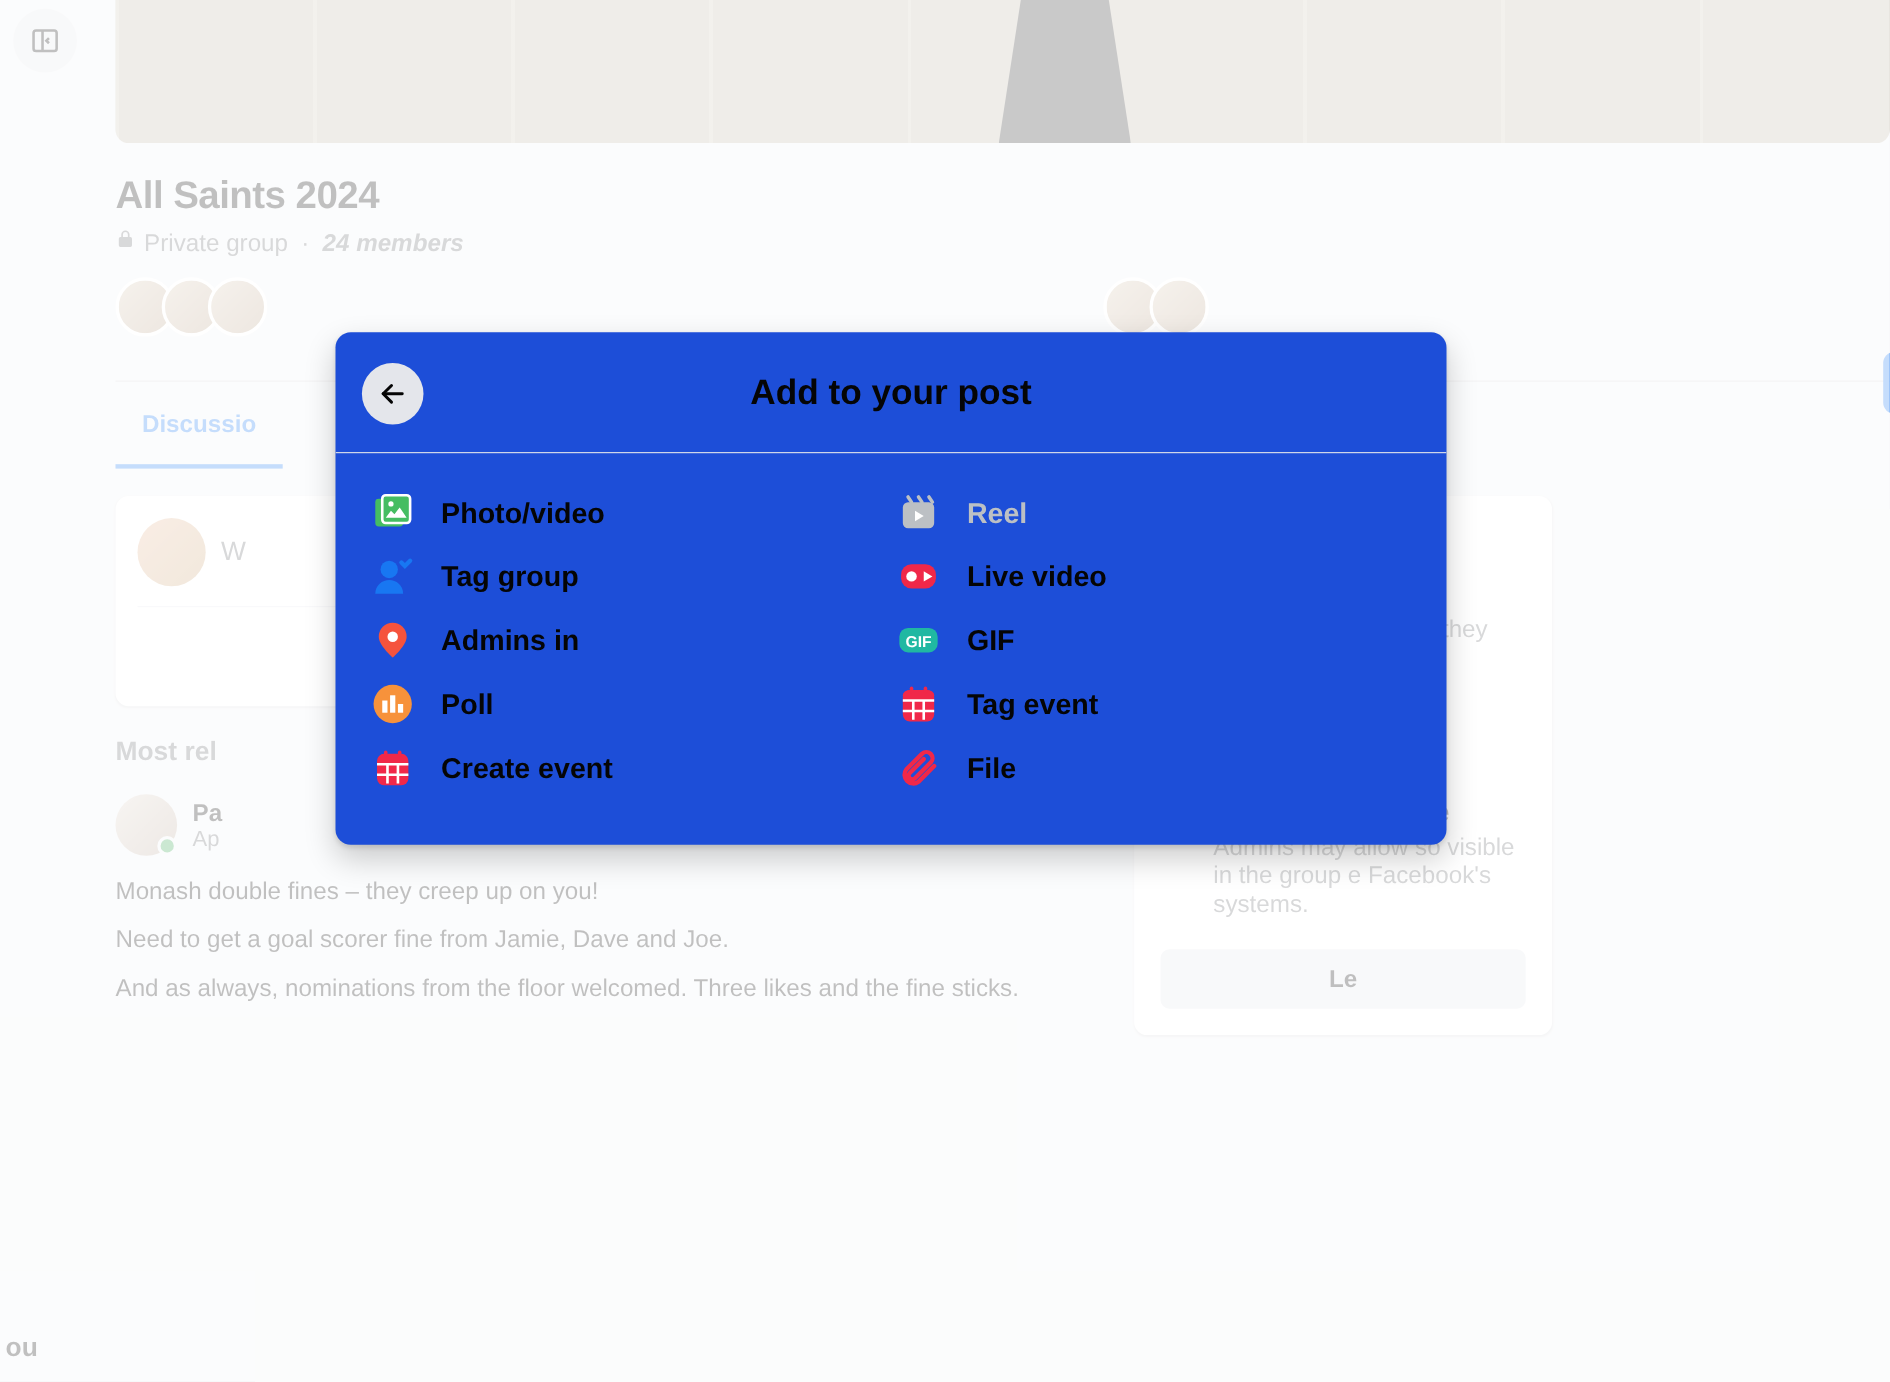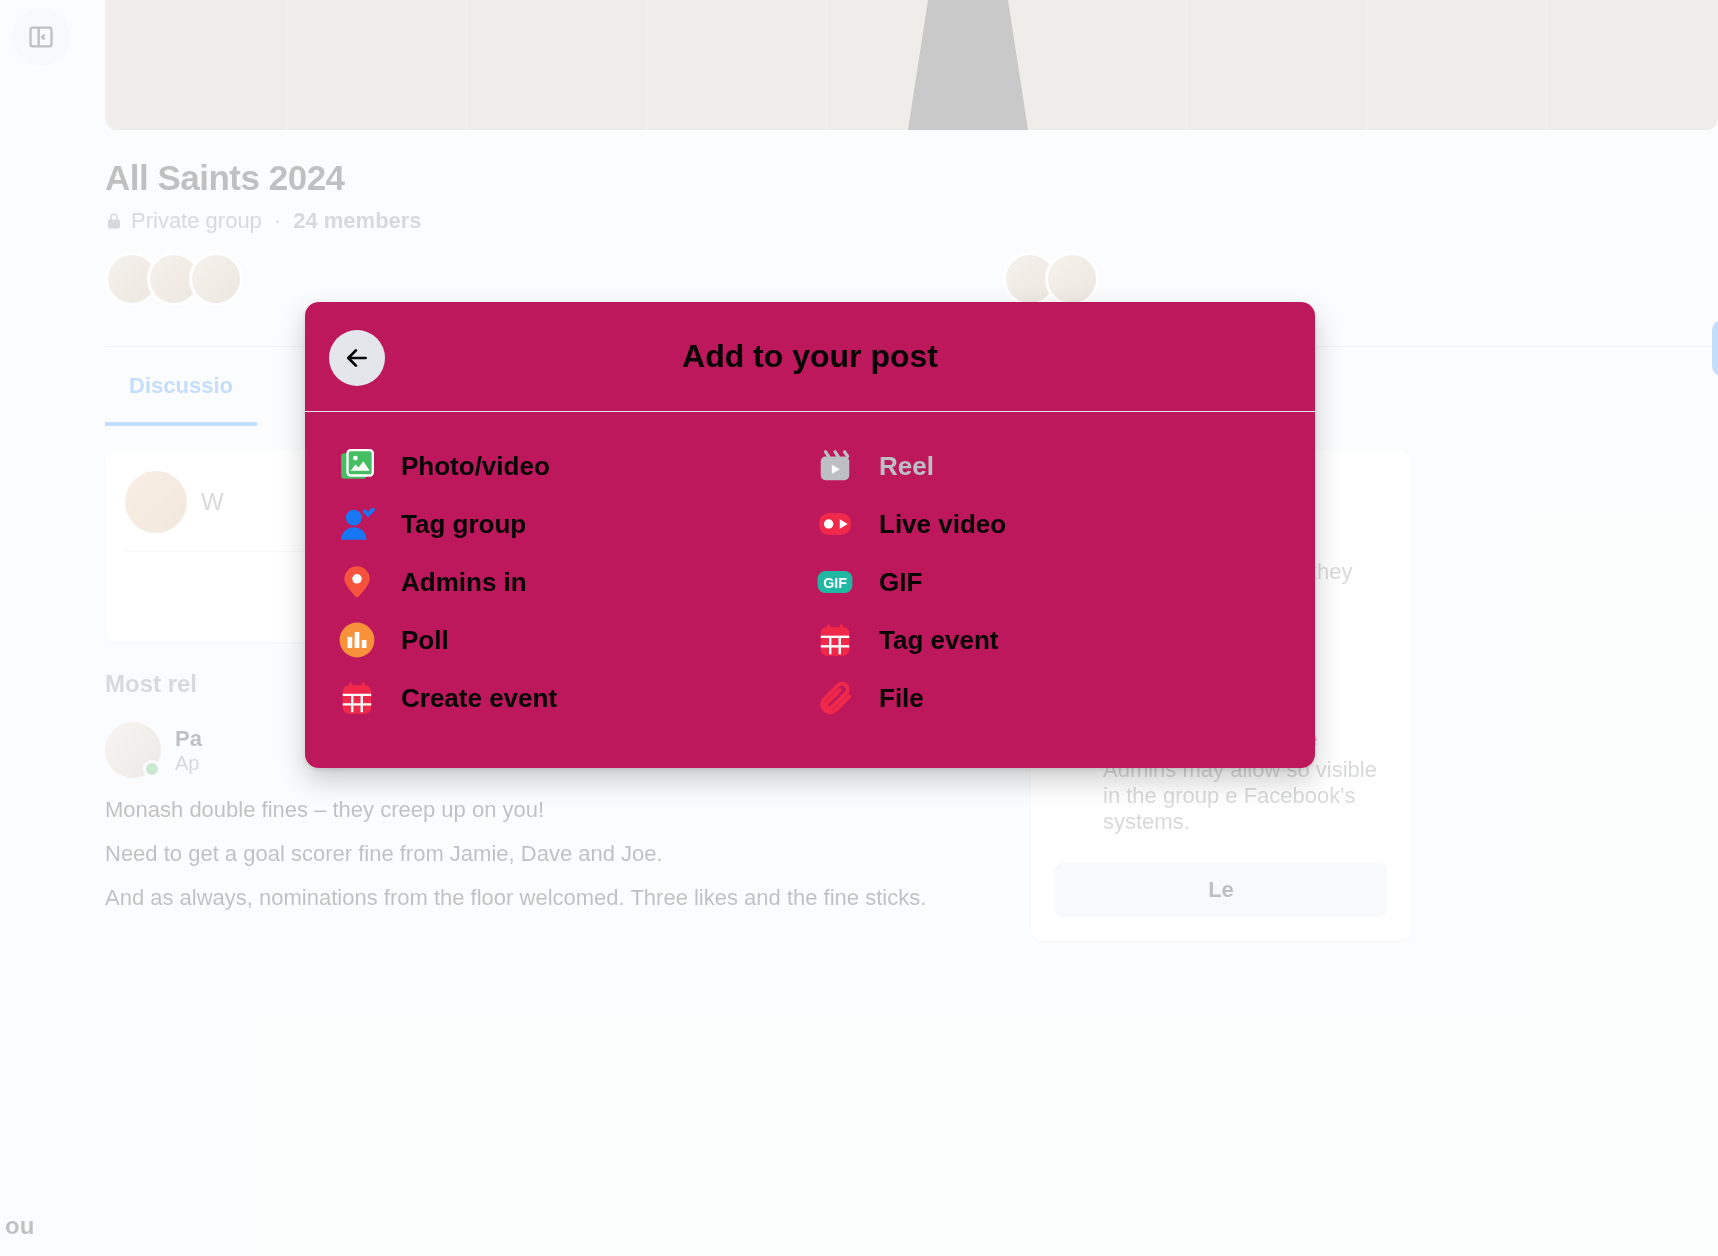--- a/index.html
+++ b/index.html
@@ -66,28 +66,28 @@
       padding: 28px 0 0 0;
     }
     .group-title {
       font-size: 35px;
       font-weight: 800;
       color: #050505;
       letter-spacing: -0.5px;
     }
     .group-meta {
       display: flex;
-      align-items: center;
+      align-items: flex-start;
       gap: 8px;
       margin-top: 10px;
       color: #65676b;
       font-size: 22px;
     }
     .group-meta .sep { margin: 0 4px; }
-    .group-meta .members { font-weight: 600; color: #65676b; }
+    .group-meta .members { font-weight: 600; color: #65676b; font-style: italic; }
     .avatars-row {
       display: flex;
       align-items: center;
       margin-top: 18px;
     }
     .avatars {
       display: flex;
     }
     .avatar-circle {
       width: 54px;
@@ -292,21 +292,21 @@
       inset: 0;
       background: rgba(255,255,255,0.75);
     }
     
     
     .modal {
       position: absolute;
       left: 305px;
       top: 302px;
       width: 1010px;
-      background: #be185d;
+      background: #1d4ed8;
       border-radius: 14px;
       box-shadow: 0 12px 28px rgba(0,0,0,0.2), 0 2px 4px rgba(0,0,0,0.1);
       overflow: hidden;
     }
     .modal-header {
       position: relative;
       height: 110px;
       display: flex;
       align-items: center;
       justify-content: center;

